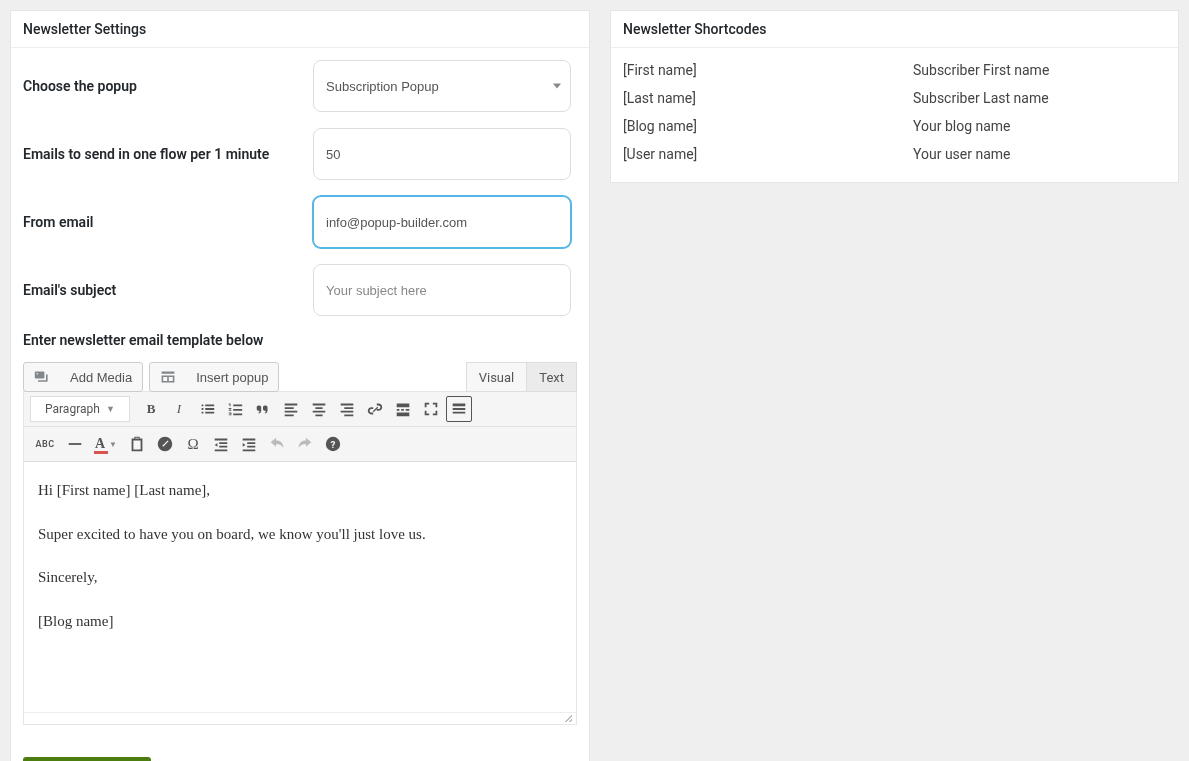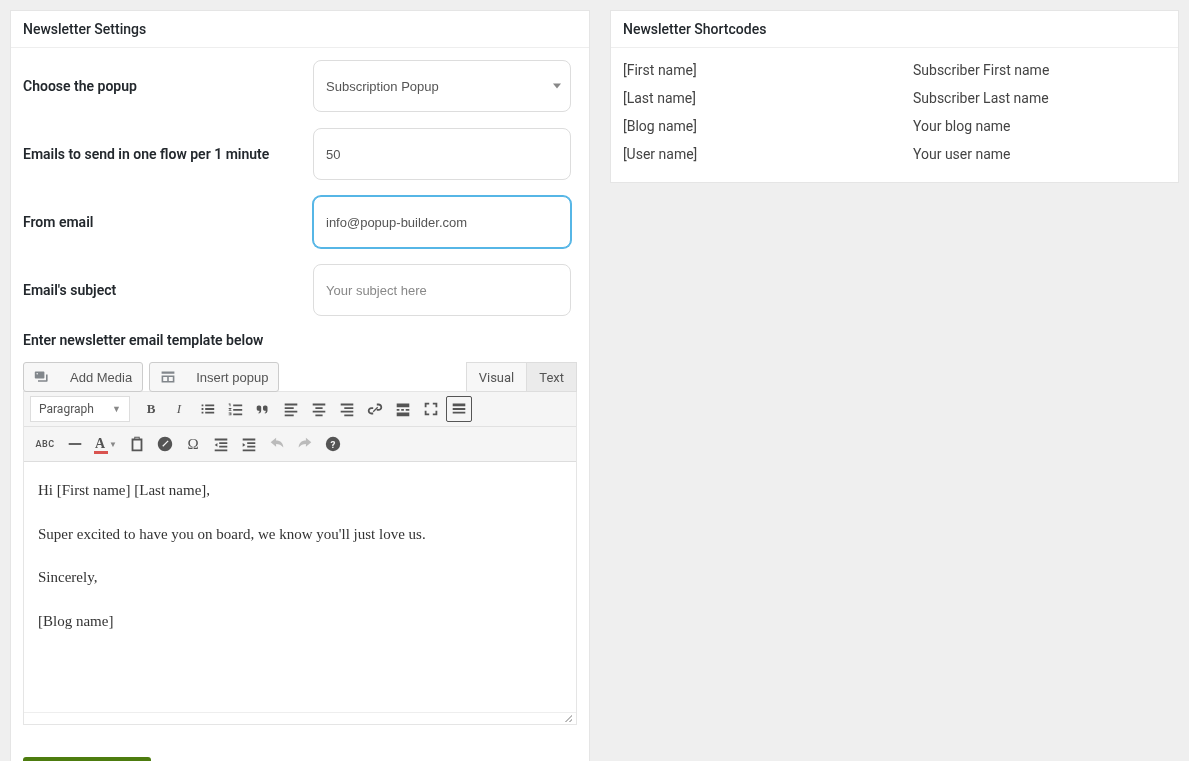--- a/index.html
+++ b/index.html
@@ -131,21 +131,21 @@
     display: flex;
     align-items: flex-start;
     gap: 2px;
   }
   .fmt-select {
     height: 26px;
     border: 1px solid #ddd;
     background: #fff;
     font-size: 12px;
     color: #555;
-    padding: 0 8px;
+    padding: 0 14px;
     margin-right: 6px;
     display: flex; align-items: center; gap: 6px;
     cursor: pointer;
     width: 100px;
     justify-content: space-between;
   }
   .fmt-select .caret { font-size: 9px; color: #888; }
   .tbtn {
     width: 26px; height: 26px;
     display: inline-flex; align-items: center; justify-content: center;

